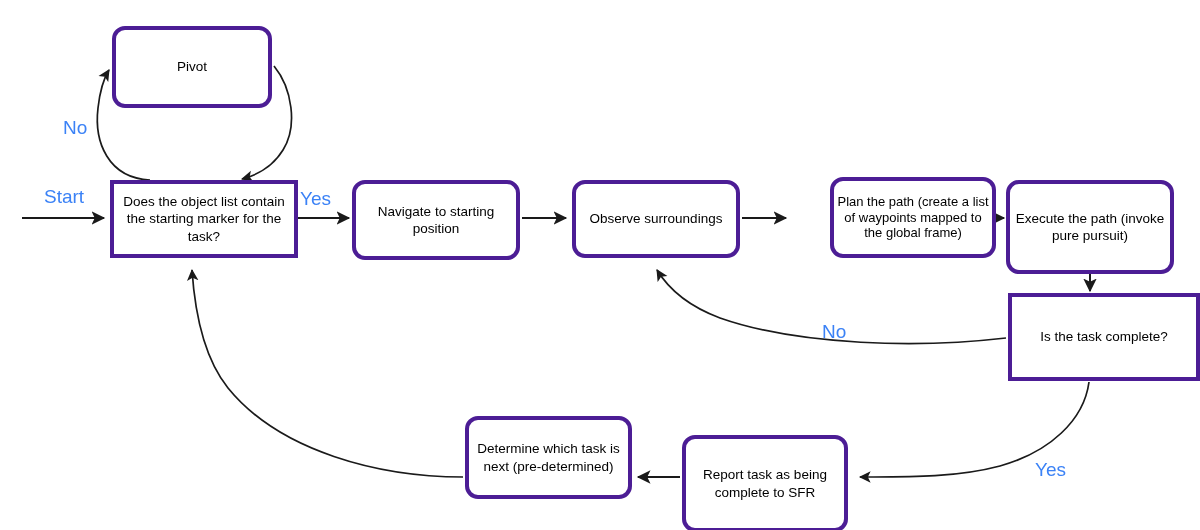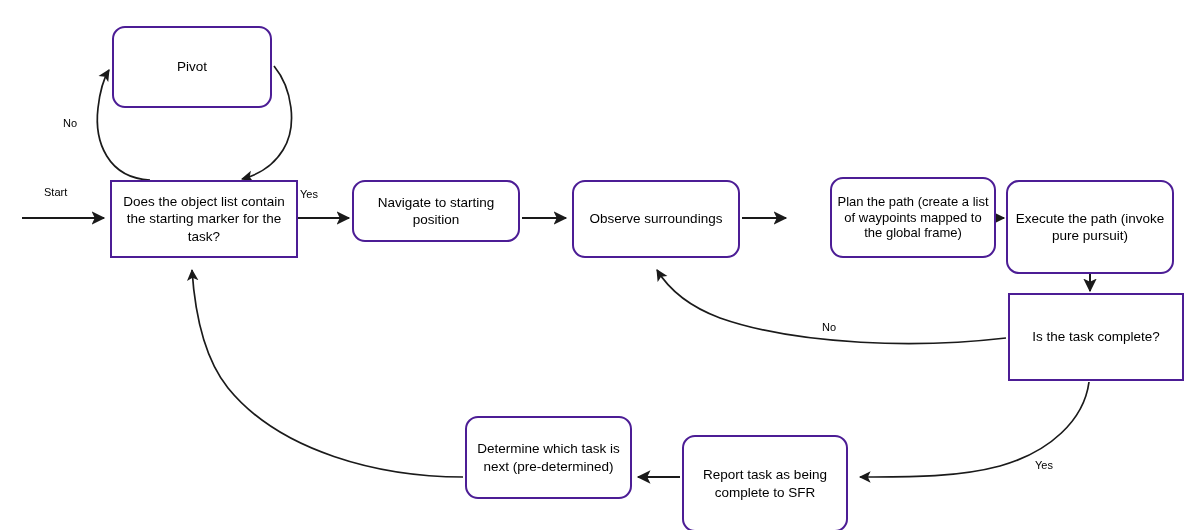--- a/index.html
+++ b/index.html
@@ -28,21 +28,21 @@
     fill: none;
     stroke: #1a1a1a;
     stroke-width: 2;
   }
   .edge-path.thin {
     stroke-width: 1.7;
   }
   .node {
     position: absolute;
     box-sizing: border-box;
-    border: 2px solid #4c1d95;
+    border: 4px solid #4c1d95;
     background: #ffffff;
     display: flex;
     align-items: center;
     justify-content: center;
     text-align: center;
     color: #000000;
     font-size: 13.5px;
     line-height: 1.28;
     padding: 2px 5px;
   }
@@ -53,22 +53,22 @@
     border-radius: 0;
   }
   .node.tight {
     font-size: 13px;
     line-height: 1.22;
     padding: 1px 2px;
     margin-left: 38px;
   }
   .edge-label {
     position: absolute;
-    color: #000000;
-    font-size: 11px;
+    color: #3b82f6;
+    font-size: 19px;
     white-space: nowrap;
   }
 </style>
 </head>
 <body>
 
 <div id="canvas">
 
   <svg class="edges" viewBox="0 0 1200 530">
     <defs>
@@ -103,37 +103,37 @@
   </svg>
 
   <div class="node rounded" style="left:112px; top:26px; width:160px; height:82px;">
     <span>Pivot</span>
   </div>
 
   <div class="node square" style="left:110px; top:180px; width:188px; height:78px;">
     <span>Does the object list contain the starting marker for the task?</span>
   </div>
 
-  <div class="node rounded" style="left:352px; top:180px; width:168px; height:62px;">
+  <div class="node rounded" style="left:352px; top:180px; width:168px; height:80px;">
     <span>Navigate to starting position</span>
   </div>
 
   <div class="node rounded" style="left:572px; top:180px; width:168px; height:78px;">
     <span>Observe surroundings</span>
   </div>
 
   <div class="node rounded tight" style="left:792px; top:177px; width:166px; height:81px;">
     <span>Plan the path (create a list of waypoints mapped to the global frame)</span>
   </div>
 
   <div class="node rounded" style="left:1006px; top:180px; width:168px; height:94px;">
     <span>Execute the path (invoke pure pursuit)</span>
   </div>
 
-  <div class="node square" style="left:1008px; top:293px; width:176px; height:88px;">
+  <div class="node square" style="left:1008px; top:293px; width:192px; height:88px;">
     <span>Is the task complete?</span>
   </div>
 
   <div class="node rounded" style="left:682px; top:435px; width:166px; height:97px;">
     <span>Report task as being complete to SFR</span>
   </div>
 
   <div class="node rounded" style="left:465px; top:416px; width:167px; height:83px;">
     <span>Determine which task is next (pre-determined)</span>
   </div>

